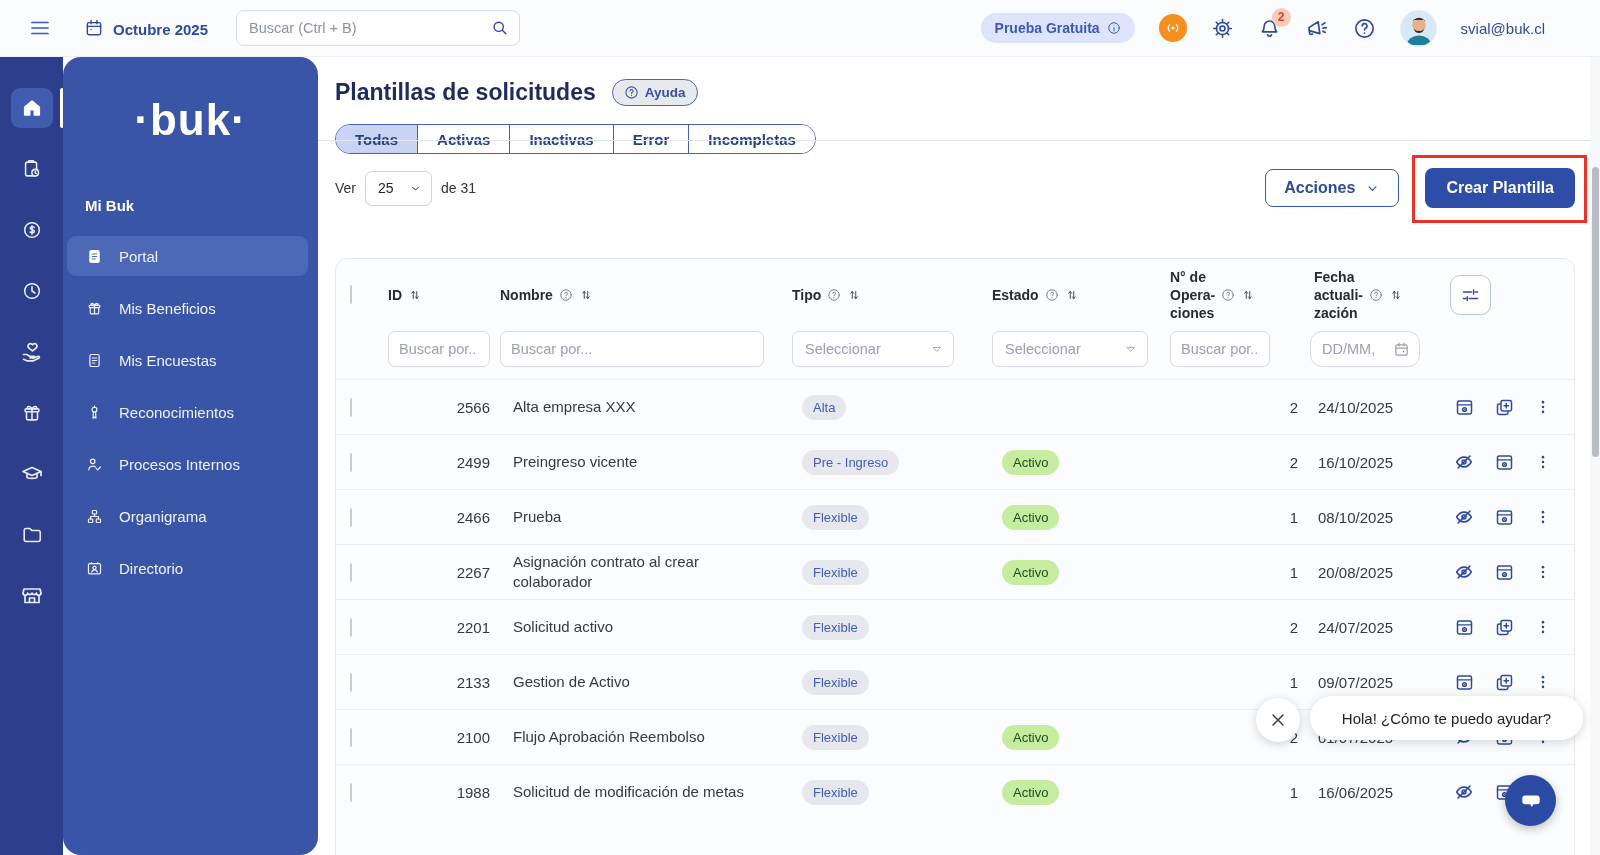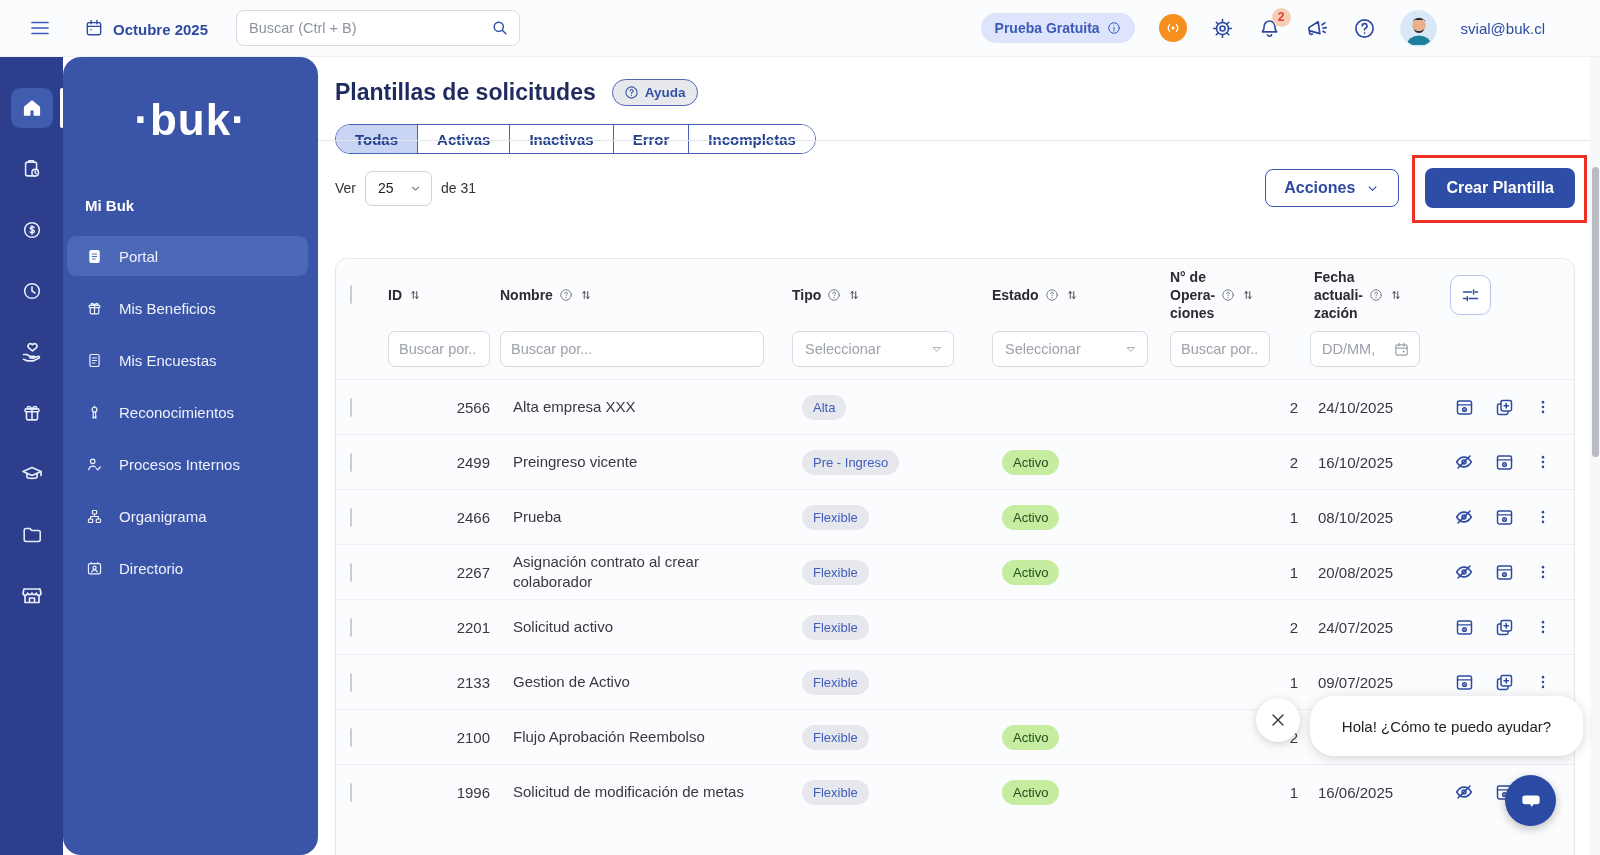--- a/index.html
+++ b/index.html
@@ -78,41 +78,41 @@
   .th .multi { white-space:pre-line; line-height:1.3; }
   .sorter { color:#4a4b50; cursor:pointer; }
   .helpq { color:#7a7e87; cursor:pointer; }
   .checkbox { width:19px; height:19px; border:1px solid #c9ccd6; border-radius:5px; background:#fff; cursor:pointer; }
   .filters { height:48px; align-items:flex-start; }
   .filters .fin { height:36px; border:1px solid #d7dae3; border-radius:7px; background:#fff; font-size:14.5px;
     color:#333; padding:0 10px; font-family:inherit; }
   .filters .fin::placeholder { color:#9ca1ab; }
   .fselect { height:36px; border:1px solid #d7dae3; border-radius:7px; background:#fff; display:flex; align-items:center;
     justify-content:space-between; padding:0 10px 0 12px; color:#9ca1ab; font-size:14.5px; cursor:pointer; }
-  .fdate { height:36px; width:110px; border:1px solid #d7dae3; border-radius:7px; background:#fff; display:flex; align-items:center;
+  .fdate { height:36px; width:110px; border:1px solid #d7dae3; border-radius:12px; background:#fff; display:flex; align-items:center;
     justify-content:space-between; padding:0 9px 0 11px; color:#9ca1ab; font-size:14.5px; cursor:pointer; margin-left:12px; }
   .sliders-btn { width:41px; height:40px; border:1.5px solid #b9c4ec; border-radius:10px; background:#fff; color:#2d4aa0;
     display:flex; align-items:center; justify-content:center; cursor:pointer; margin-left:12px; }
   .rows { }
   .row { min-height:55px; border-top:1px solid #ededf2; font-size:15px; color:#38393f; }
   .cell-id { text-align:right; padding-right:10px; }
   .cell-nombre { padding-left:13px; padding-right:20px; line-height:1.35; }
   .badge-tipo { display:inline-block; margin-left:10px; background:#e7e8ee; color:#3f5dba; font-size:13px;
     padding:5px 11px; border-radius:13px; }
   .badge-estado { display:inline-block; margin-left:10px; background:#c6ec9f; color:#1d4f1d; font-size:13px;
     padding:5px 11px; border-radius:13px; }
   .cell-ops { text-align:right; padding-right:0; }
   .cell-fecha { padding-left:20px; }
   .cell-actions { display:flex; align-items:center; justify-content:flex-end; gap:19px; padding-right:8px; color:#2d4aa0; }
   .act { cursor:pointer; }
 
   
   .chat-close { position:fixed; left:1256px; top:698px; width:44px; height:44px; border-radius:50%; background:#fff;
     box-shadow:0 2px 10px rgba(0,0,0,.18); display:flex; align-items:center; justify-content:center; color:#3a3a3a; cursor:pointer; z-index:50; }
-  .chat-bubble { position:fixed; left:1310px; top:696px; width:273px; height:60px; border-radius:24px; background:#fff;
+  .chat-bubble { position:fixed; left:1310px; top:696px; width:273px; height:44px; border-radius:24px; background:#fff;
     box-shadow:0 2px 12px rgba(0,0,0,.16); display:flex; align-items:center; justify-content:center;
     font-size:15px; color:#222; z-index:50; }
   .chat-fab { position:fixed; left:1505px; top:775px; width:51px; height:51px; border-radius:50%; background:#2a4aa3;
     box-shadow:0 3px 10px rgba(0,0,0,.25); display:flex; align-items:center; justify-content:center; cursor:pointer; z-index:50; }
 
   
   .scrollbar { position:fixed; left:1590px; top:57px; width:10px; height:798px; background:#f7f8fa; z-index:40; }
   .scroll-thumb { position:absolute; left:1.5px; top:110px; width:7px; height:290px; border-radius:4px; background:#b9bcc3; cursor:pointer; }
 </style>
 </head>
@@ -737,21 +737,21 @@
                 <circle cx="12" cy="5.5" r="1.7" fill="currentColor" stroke="none"></circle>
                 <circle cx="12" cy="12" r="1.7" fill="currentColor" stroke="none"></circle>
                 <circle cx="12" cy="18.5" r="1.7" fill="currentColor" stroke="none"></circle>
               </svg>
       </span>
     </div>
   </div>
 
   <div class="trow row">
     <div class="c1"><span class="checkbox"></span></div>
-    <div class="c2 cell-id">1996</div>
+    <div class="c2 cell-id">1988</div>
     <div class="c3 cell-nombre">Solicitud de modificación de metas</div>
     <div class="c4"><span class="badge-tipo">Flexible</span></div>
     <div class="c5"><span class="badge-estado">Activo</span></div>
     <div class="c6 cell-ops">1</div>
     <div class="c7 cell-fecha">16/06/2025</div>
     <div class="c8 cell-actions">
       <span class="act">
 
         <svg width="22" height="22" viewBox="0 0 24 24">
                 <path d="M4 12c2.4-3.8 4.9-5.3 8-5.3S17.6 8.2 20 12c-2.4 3.8-4.9 5.3-8 5.3S6.4 15.8 4 12Z"></path>

